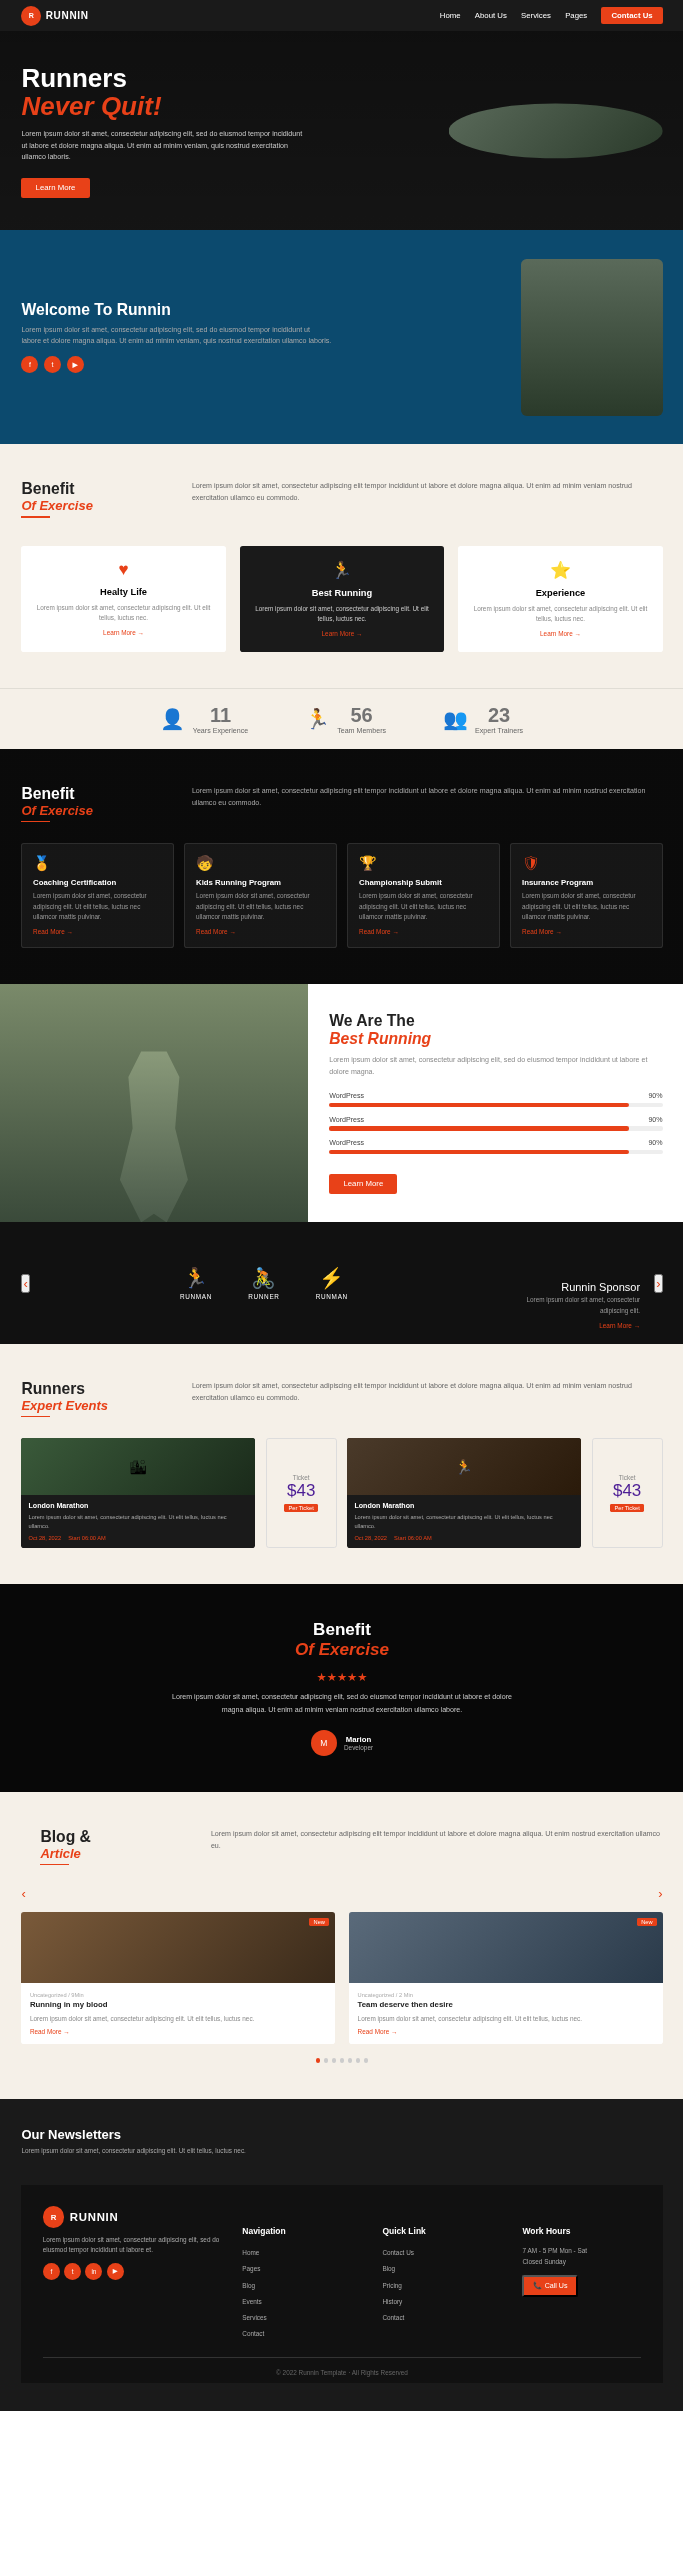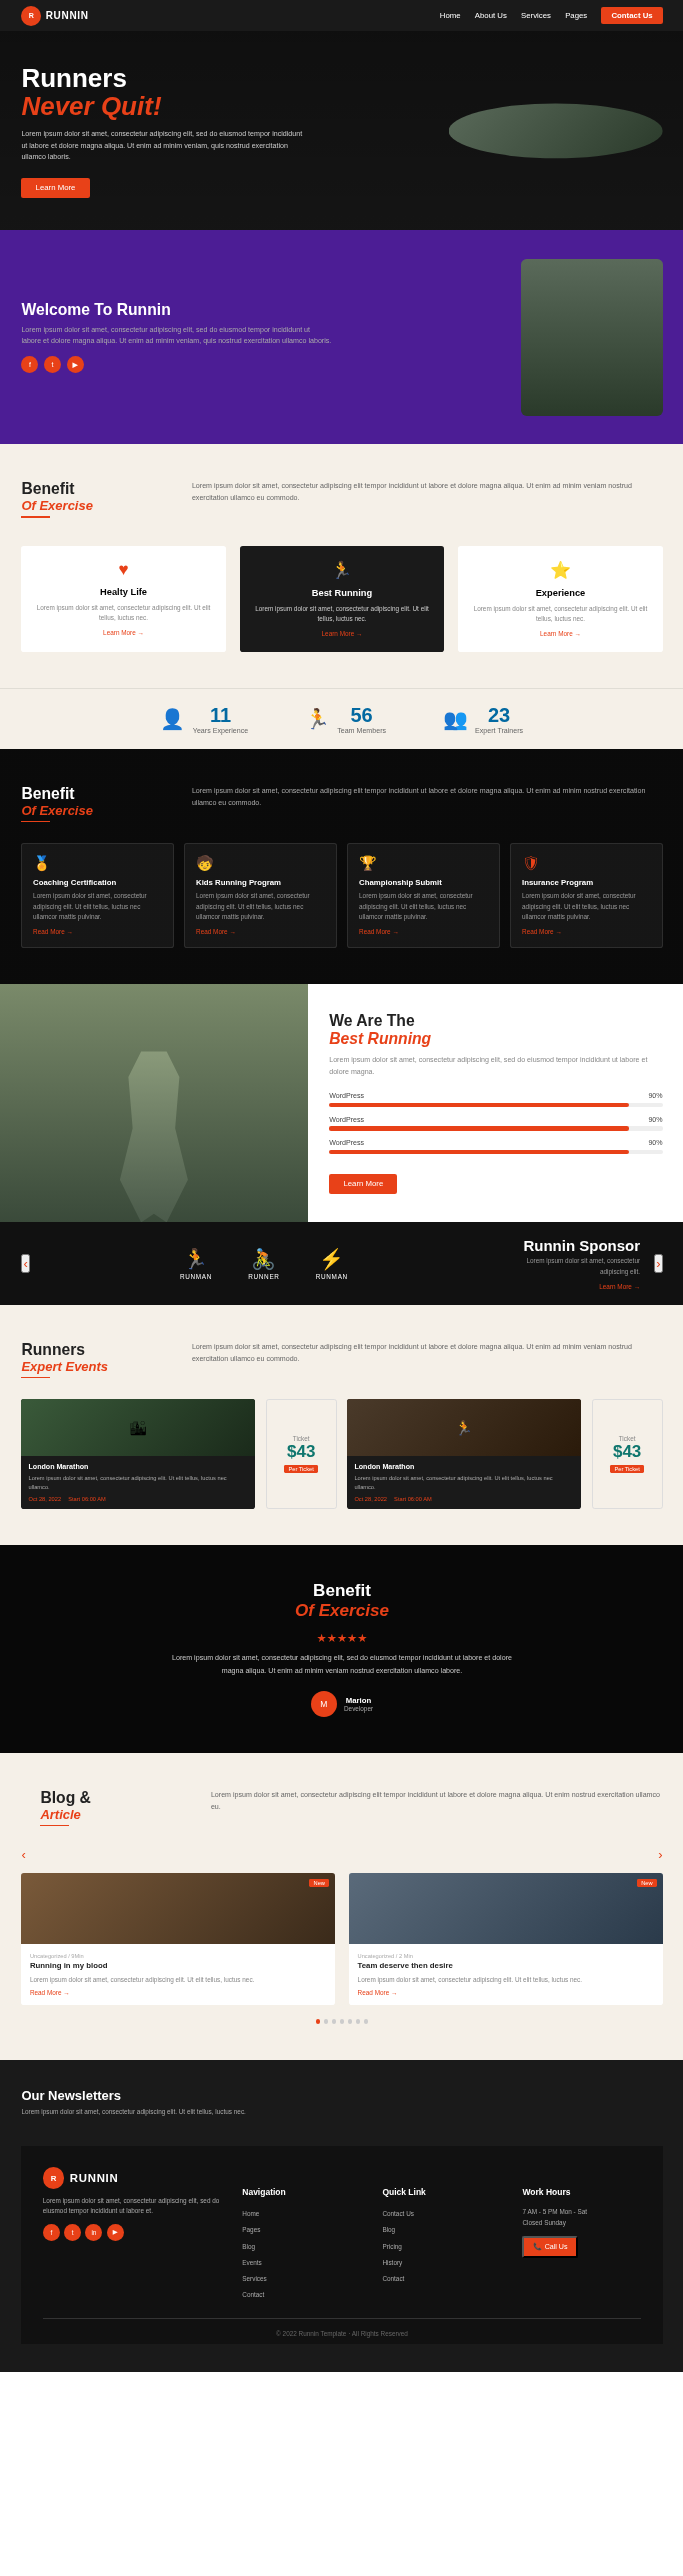--- a/index.html
+++ b/index.html
@@ -33,21 +33,21 @@
       overflow: hidden;
     }
     .hero-content { max-width: 285px; z-index: 2; }
     .hero-title { color: #fff; font-size: 26px; font-weight: 900; line-height: 1.1; }
     .hero-title-orange { color: #e84118; font-style: italic; }
     .hero-desc { color: #ccc; font-size: 7.1px; margin: 8.5px 0 14.2px; line-height: 1.6; }
     .btn-primary { background: #e84118; color: #fff; padding: 5.7px 14.2px; border: none; border-radius: 2.1px; font-size: 7.8px; cursor: pointer; display: inline-block; }
 
     
     .welcome-section {
-      background: #4c1d95;
+      background: #0c4a6e;
       display: flex;
       align-items: center;
       padding: 28.5px 21.4px;
       gap: 21.4px;
       min-height: 128px;
     }
     .welcome-left { flex: 1; }
     .welcome-right { flex: 1; position: relative; }
     .welcome-title { color: #fff; font-size: 15.7px; font-weight: bold; }
     .welcome-desc { color: #aaa; font-size: 7.1px; line-height: 1.6; margin-top: 5.7px; }
@@ -87,21 +87,21 @@
     .stats-section {
       background: #f5f0e8;
       padding: 14.2px 21.4px;
       display: flex;
       justify-content: center;
       gap: 57px;
       border-top: 0.7px solid #e0ddd5;
     }
     .stat-item { text-align: center; display: flex; align-items: center; gap: 7.1px; }
     .stat-icon { font-size: 20px; color: #e84118; }
-    .stat-num { font-size: 20px; font-weight: 900; color: #0369a1; }
+    .stat-num { font-size: 20px; font-weight: 900; color: #737373; }
     .stat-label { font-size: 7.1px; color: #666; }
 
     
     .dark-benefit {
       background: linear-gradient(rgba(0,0,0,0.8), rgba(0,0,0,0.8)), #333;
       padding: 36px 21.4px;
     }
     .dark-benefit-header { display: flex; gap: 28.5px; margin-bottom: 21.4px; }
     .dark-benefit .section-title { color: #fff; }
     .dark-benefit-desc { color: #aaa; font-size: 7.1px; line-height: 1.7; flex: 1; }
@@ -154,21 +154,21 @@
       align-items: center;
       padding: 14.2px 21.4px;
       gap: 14.2px;
     }
     .sponsor-nav { color: #e84118; font-size: 13px; cursor: pointer; }
     .sponsor-logos { display: flex; flex: 1; justify-content: center; gap: 36px; align-items: center; }
     .sponsor-logo { text-align: center; }
     .sponsor-icon { font-size: 20px; color: #e84118; display: block; }
     .sponsor-name { color: #fff; font-size: 6.4px; margin-top: 2.8px; text-transform: uppercase; letter-spacing: 0.7px; }
     .sponsor-right { text-align: right; flex: 0 0 142px; }
-    .sponsor-right-title { color: #fff; font-size: 15px; font-weight: bold; }
+    .sponsor-right-title { color: #fff; font-size: 11px; font-weight: normal; margin-top: 44px; }
     .sponsor-right-desc { color: #999; font-size: 6.4px; line-height: 1.6; margin-top: 2.8px; }
 
     
     .events-section {
       background: #f5f0e8;
       padding: 36px 21.4px;
     }
     .events-header { display: flex; gap: 28.5px; margin-bottom: 21.4px; }
     .events-title-block { flex: 0 0 142px; }
     .events-desc { flex: 1; color: #666; font-size: 7.1px; line-height: 1.7; }
@@ -196,21 +196,21 @@
       border: 0.7px solid #ddd;
       border-radius: 2.8px;
       display: flex;
       flex-direction: column;
       align-items: center;
       justify-content: center;
       padding: 7.1px;
       text-align: center;
     }
     .ticket-label { font-size: 6.4px; color: #888; }
-    .ticket-price { font-size: 17px; font-weight: 700; color: #0f766e; }
+    .ticket-price { font-size: 17px; font-weight: 400; color: #4c1d95; }
     .ticket-badge { background: #e84118; color: #fff; font-size: 5.7px; padding: 1.4px 4.3px; border-radius: 1.4px; margin-top: 2.8px; }
 
     
     .testimonial-section {
       background: linear-gradient(rgba(0,0,0,0.85), rgba(0,0,0,0.85)), #333;
       padding: 36px 21.4px;
       text-align: center;
     }
     .test-orange { color: #e84118; font-style: italic; }
     .stars { color: #e84118; font-size: 11.4px; margin: 10.7px 0 7.1px; }

